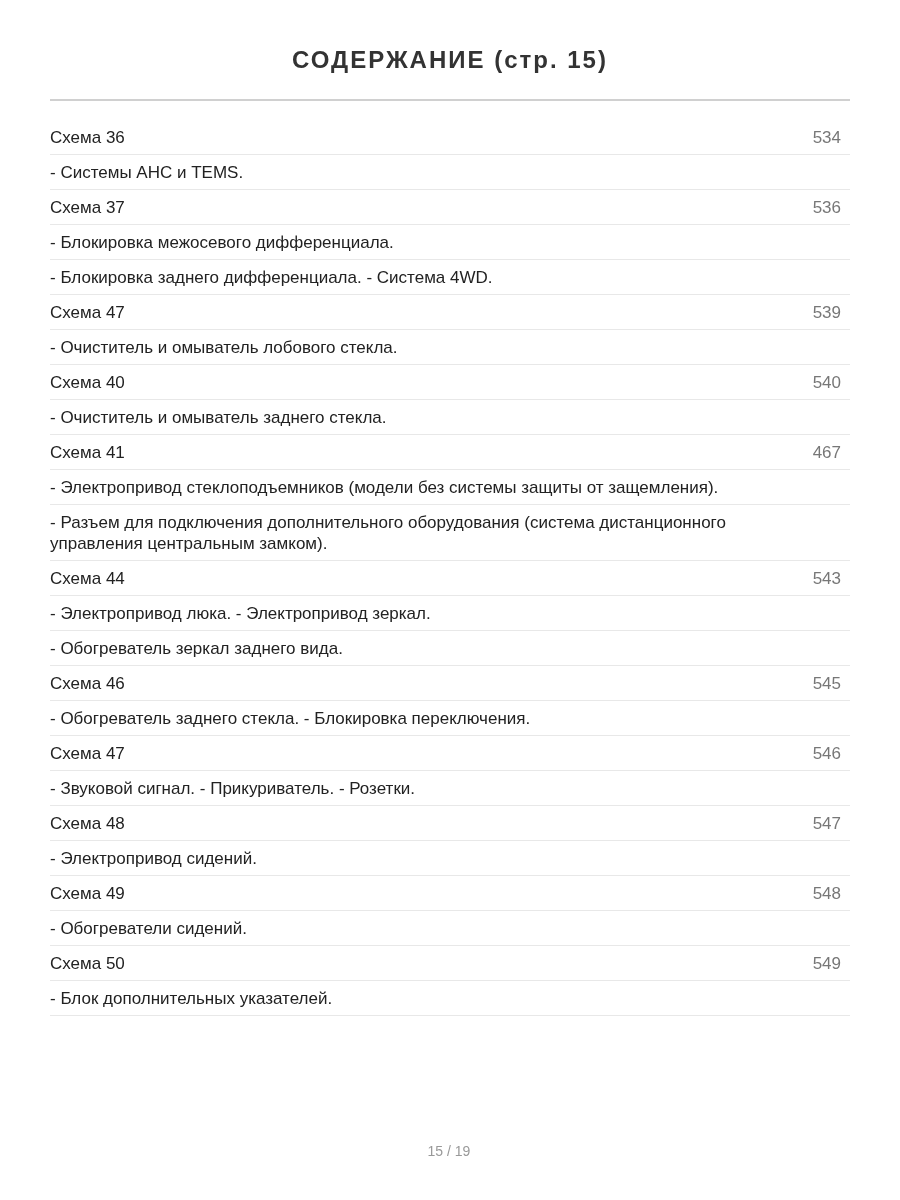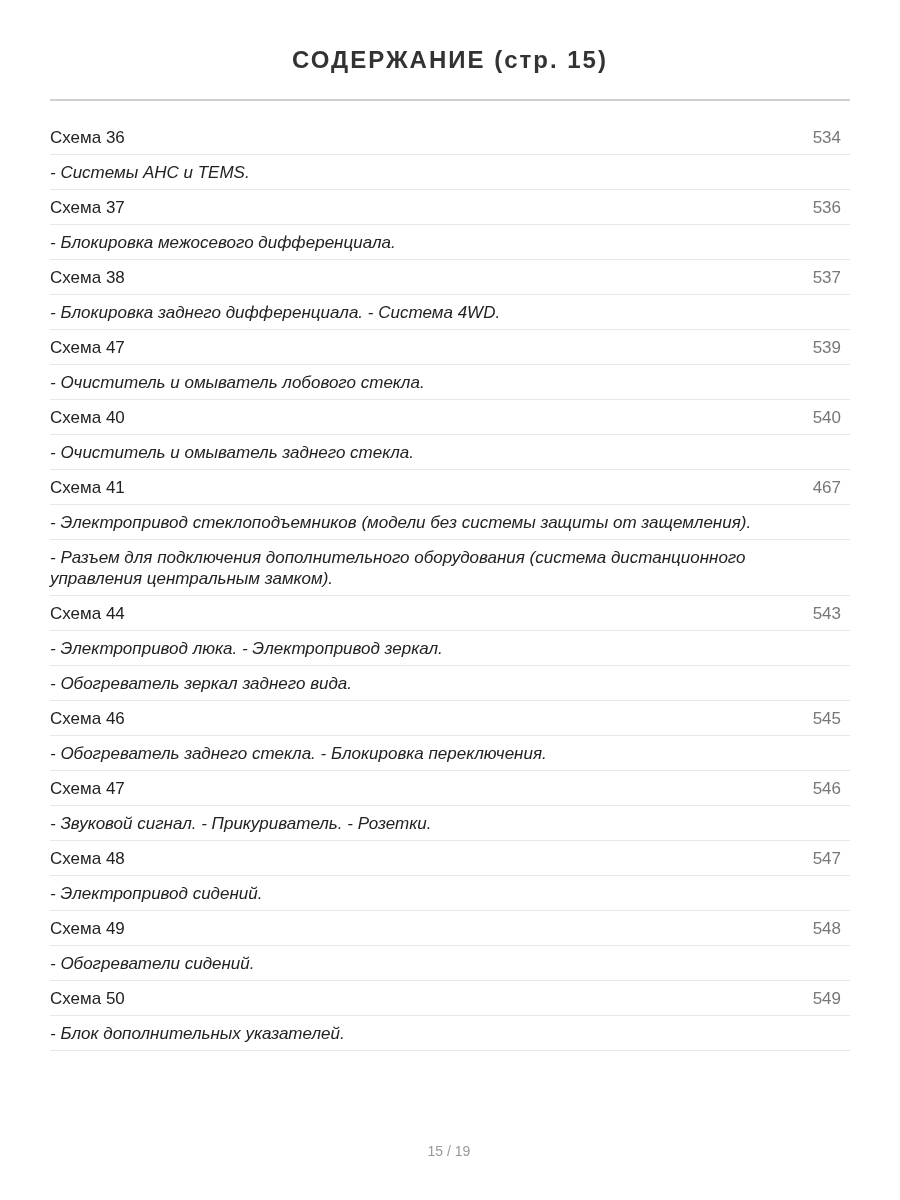--- a/index.html
+++ b/index.html
@@ -5,21 +5,21 @@
   html, body { margin: 0; padding: 0; background: #ffffff; }
   body { width: 900px; height: 1200px; position: relative; overflow: hidden;
          font-family: "Liberation Sans", sans-serif; color: #222222; }
   .title { position: absolute; top: 38px; left: 0; width: 900px; text-align: center;
            font-size: 24px; font-weight: bold; letter-spacing: 2px; color: #333333; margin-top: 8px; }
   .title-rule { position: absolute; top: 99px; left: 50px; width: 800px; height: 2px; background: #d0d0d0; }
   .toc { position: absolute; top: 120px; left: 50px; width: 800px; }
   .row { display: flex; justify-content: space-between; align-items: flex-start;
          border-bottom: 1px solid #e8e8e8; padding: 7px 0 6px 0; min-height: 20px;
          font-size: 17px; line-height: 21px; }
-  .row.desc .label { padding-right: 60px; font-style: italic; }
+  .row.desc .label { padding-right: 60px; }
   .page { color: #777777; padding-right: 9px; white-space: nowrap; }
   .footer { position: absolute; top: 1143px; left: 0; width: 898px; text-align: center;
             font-size: 14px; color: #999999; }
 </style>
 </head>
 <body>
 
 <div class="title">СОДЕРЖАНИЕ (стр. 15)</div>
 <div class="title-rule"></div>
 
@@ -30,24 +30,20 @@
     </div>
   <div class="row desc">
       <span class="label">- Системы AHC и TEMS.</span>
     </div>
   <div class="row">
       <span class="label">Схема 37</span>
       <span class="page">536</span>
     </div>
   <div class="row desc">
       <span class="label">- Блокировка межосевого дифференциала.</span>
-    </div>
-  <div class="row">
-      <span class="label">Схема 38</span>
-      <span class="page">537</span>
     </div>
   <div class="row desc">
       <span class="label">- Блокировка заднего дифференциала. - Система 4WD.</span>
     </div>
   <div class="row">
       <span class="label">Схема 47</span>
       <span class="page">539</span>
     </div>
   <div class="row desc">
       <span class="label">- Очиститель и омыватель лобового стекла.</span>

